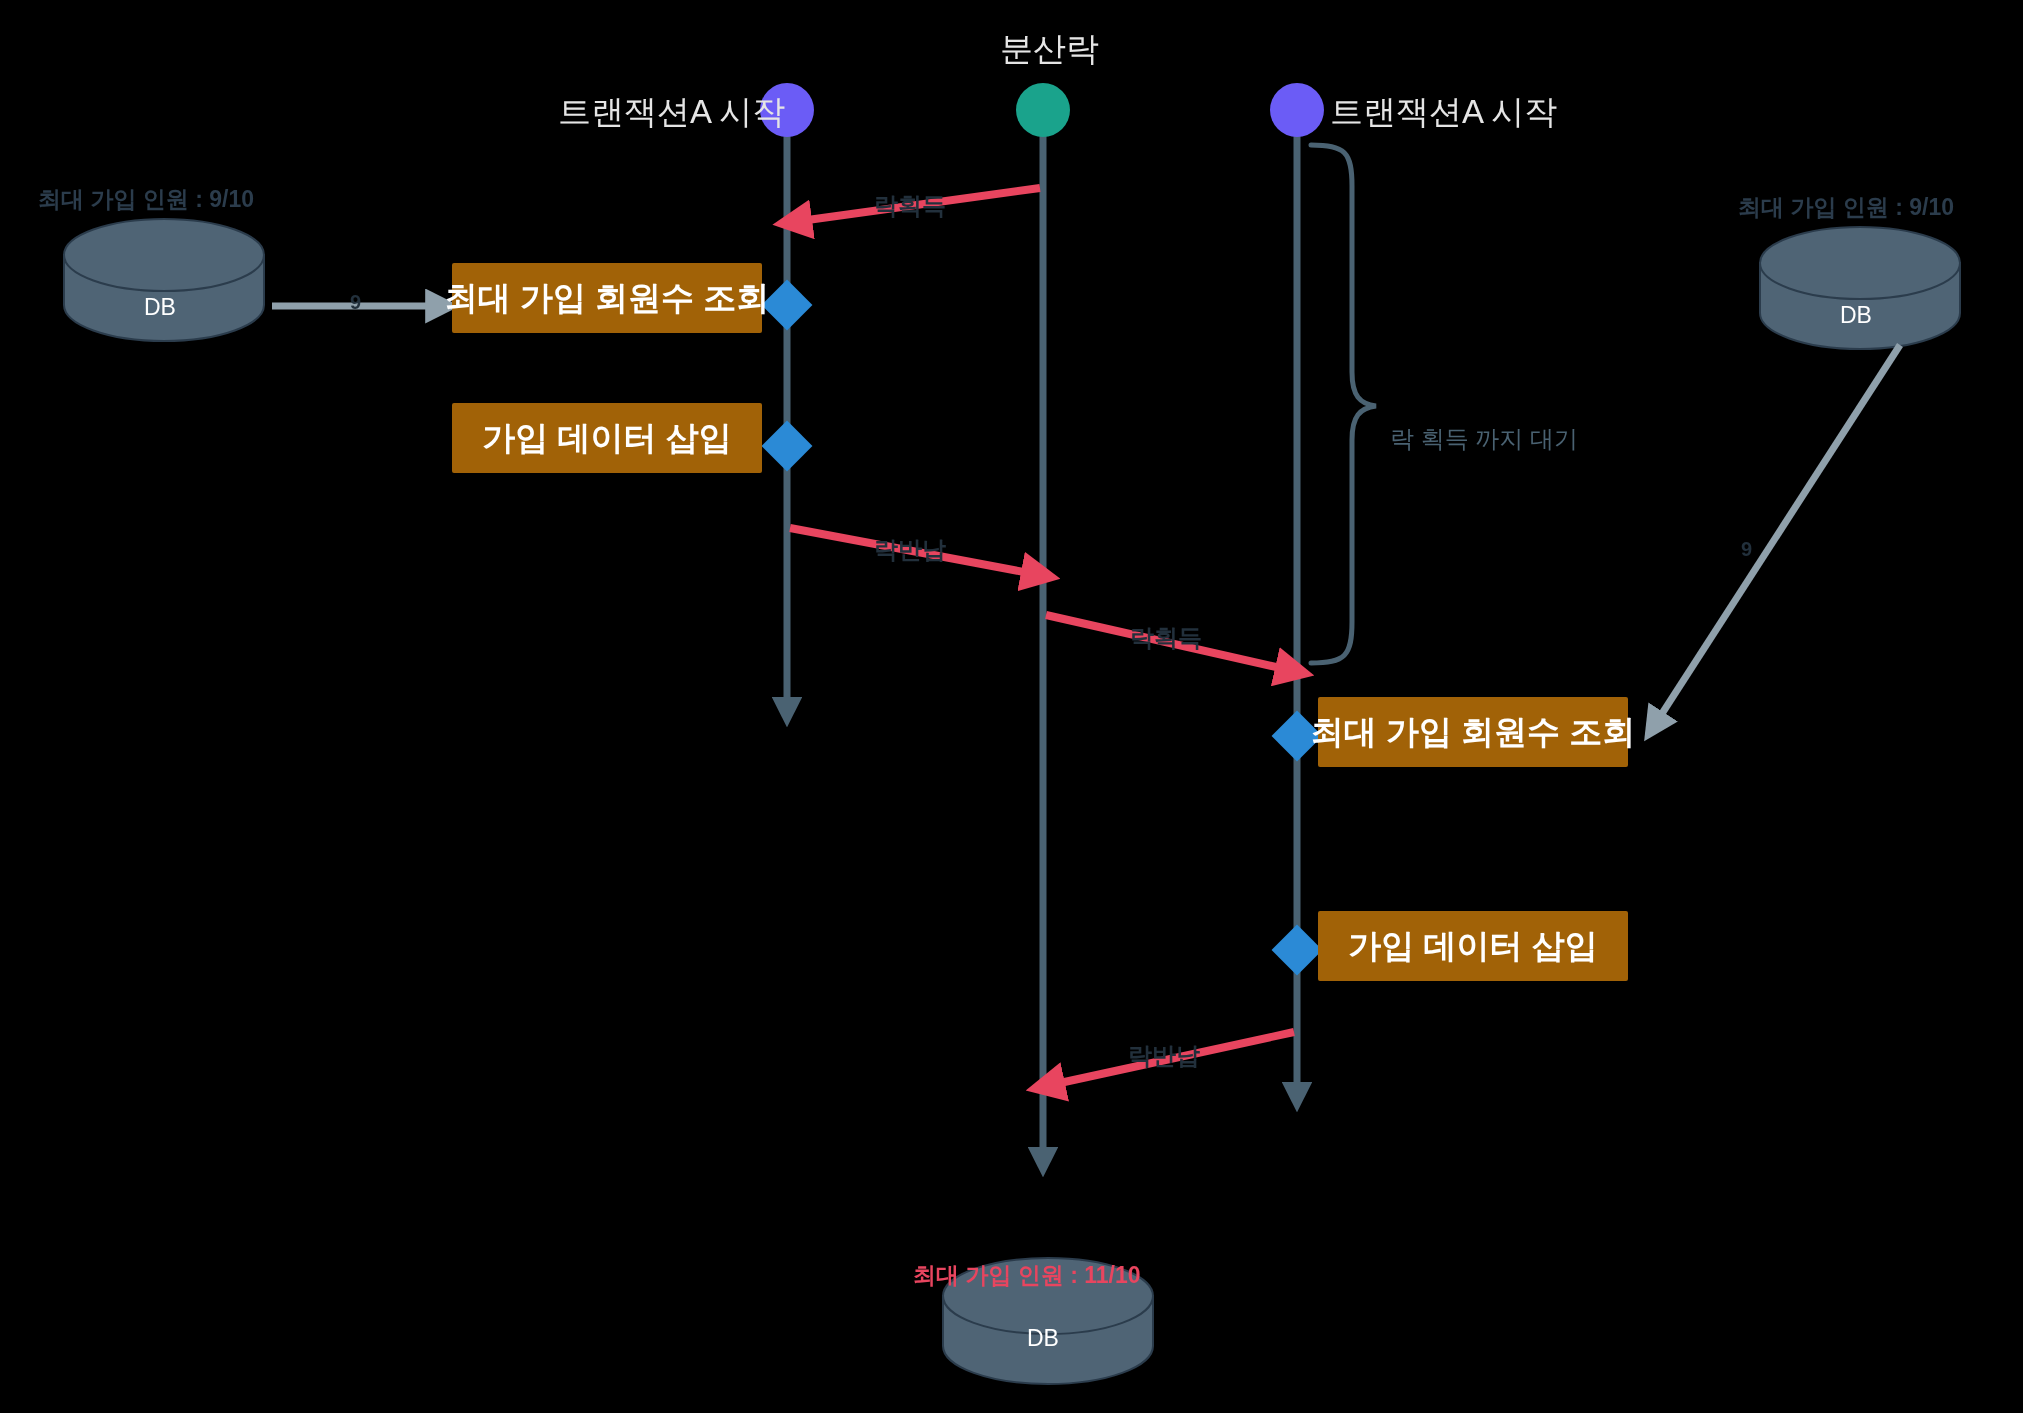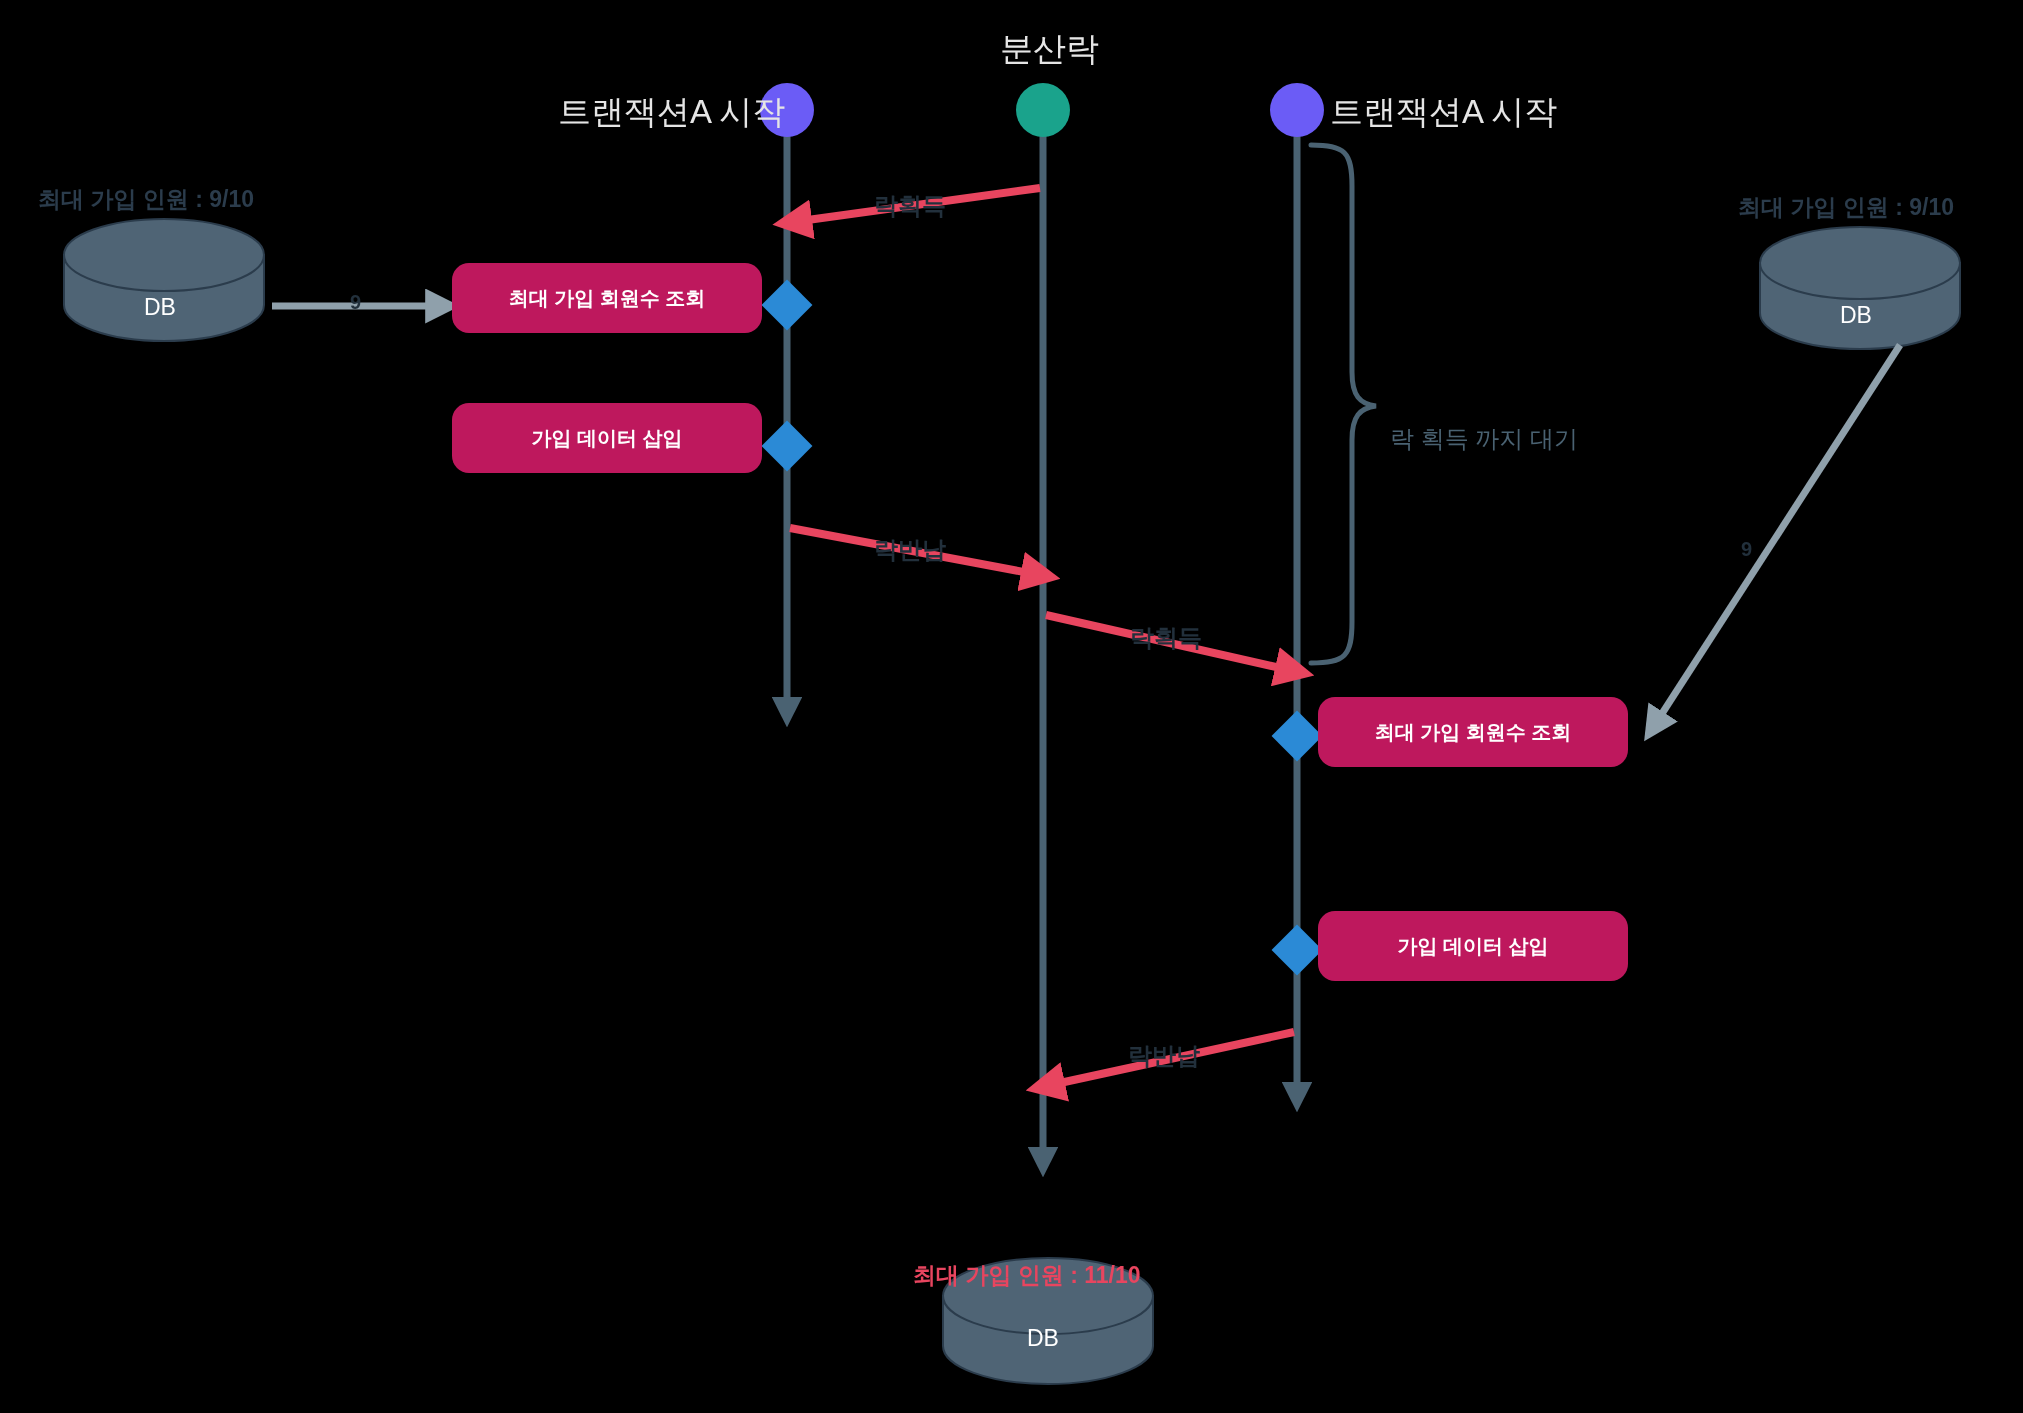--- a/index.html
+++ b/index.html
@@ -44,27 +44,27 @@
   }
   .db-text {
     position: absolute;
     color: #ffffff;
     font-size: 23px;
     font-weight: normal;
     white-space: nowrap;
   }
   .box {
     position: absolute;
-    background: #be185d;
-    border-radius: 17px;
+    background: #a16207;
+    border-radius: 2px;
     display: flex;
     align-items: center;
     justify-content: center;
     color: #ffffff;
-    font-size: 20px;
+    font-size: 33px;
     font-weight: bold;
     white-space: nowrap;
   }
   .msg-label {
     position: absolute;
     color: #22303c;
     font-size: 24px;
     font-weight: bold;
     white-space: nowrap;
     text-align: center;

